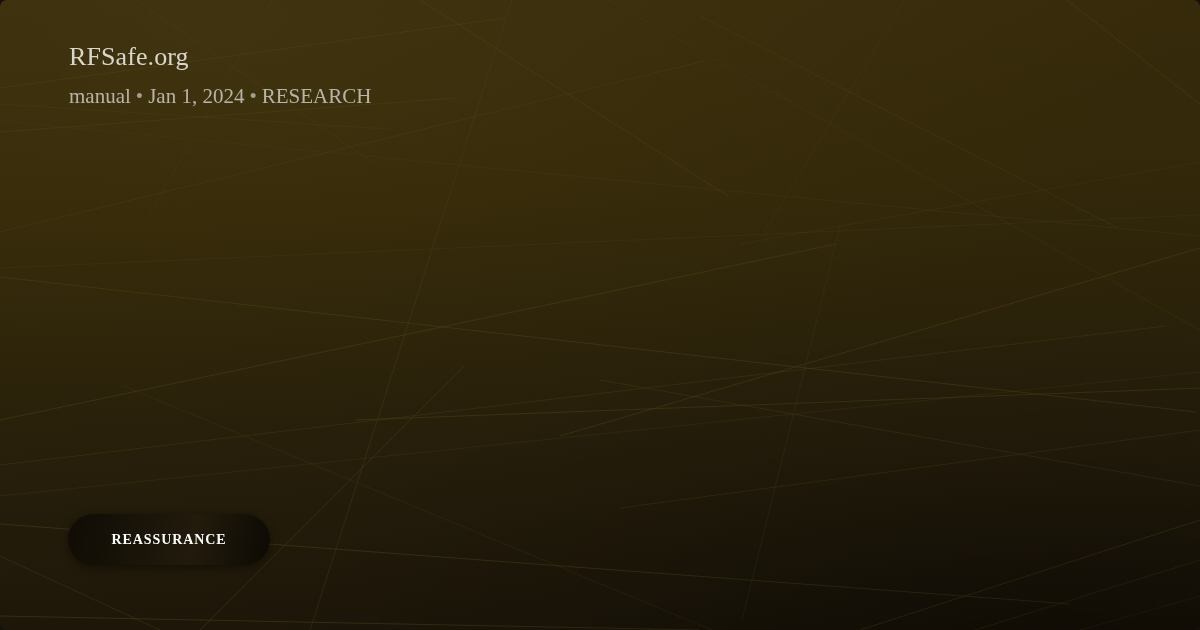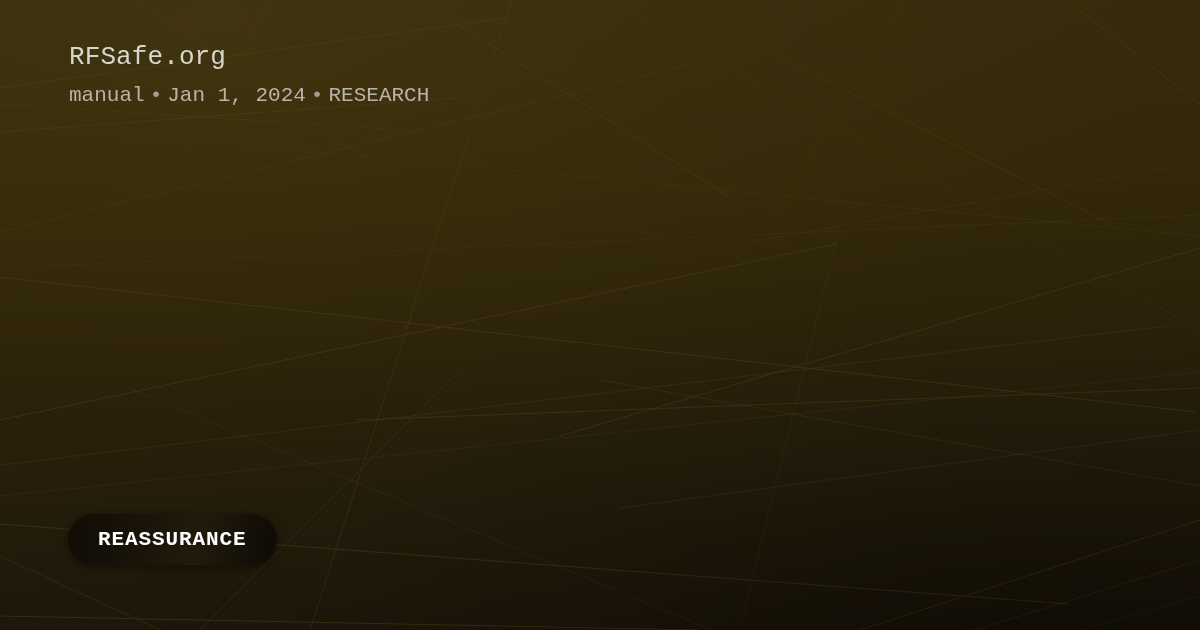--- a/index.html
+++ b/index.html
@@ -5,22 +5,23 @@
   html, body {
     margin: 0;
     padding: 0;
     background: #14100a;
   }
   #card {
     position: relative;
     width: 1200px;
     height: 630px;
     overflow: hidden;
-    font-family: Liberation Mono, monospace;
+    font-family: Liberation Serif, serif;
     background: linear-gradient(176deg, #382c0d 0%, #332809 34%, #261e0b 68%, #191308 100%);
+    border-radius: 7px;
   }
   #bg-lines {
     position: absolute;
     inset: 0;
     width: 1200px;
     height: 630px;
     pointer-events: none;
   }
   #vignette {
     position: absolute;
@@ -83,21 +84,21 @@
     align-items: center;
     justify-content: center;
     height: 51px;
     padding: 0 30px;
     min-width: 202px;
     box-sizing: border-box;
     border-radius: 26px;
     background: linear-gradient(100deg, #100c05 0%, #1b1509 40%, #221b0c 62%, #0d0a04 100%);
     box-shadow: 0 2px 10px rgba(0,0,0,0.45);
     color: #ffffff;
-    font-size: 21px;
+    font-size: 14px;
     font-weight: bold;
     letter-spacing: 0.9px;
     white-space: nowrap;
   }
 </style>
 </head>
 <body>
 
 <div id="card">
 

